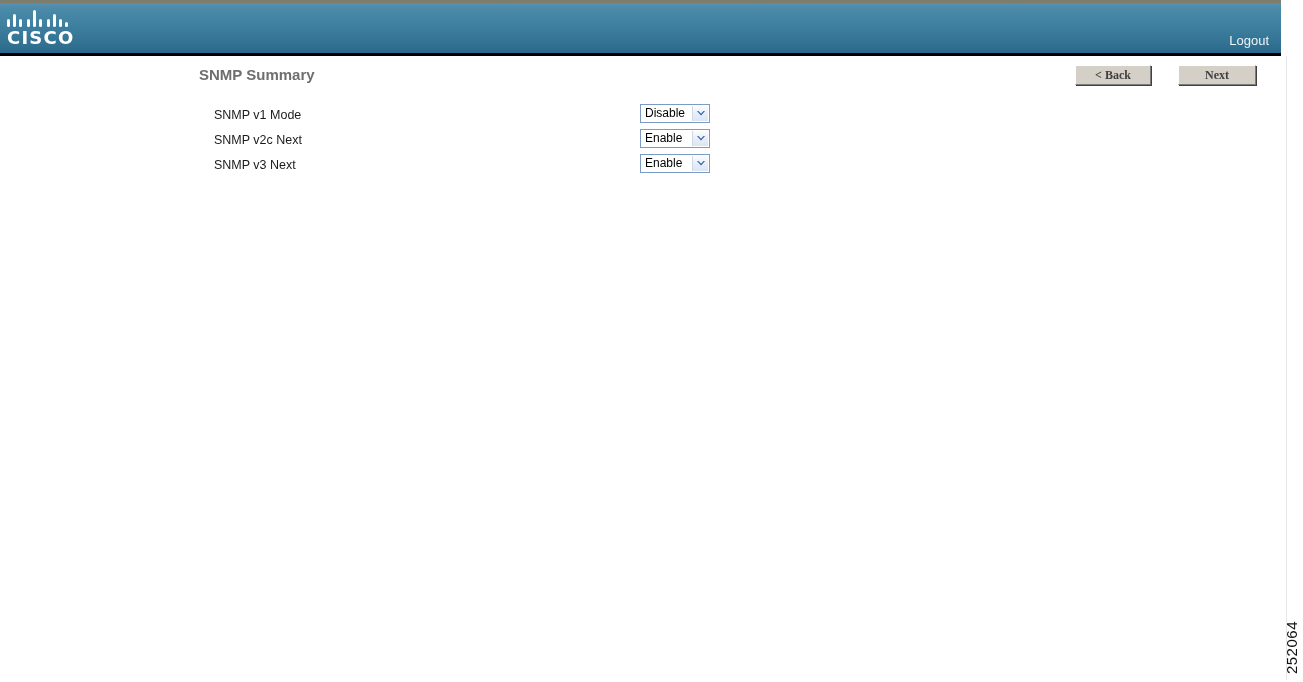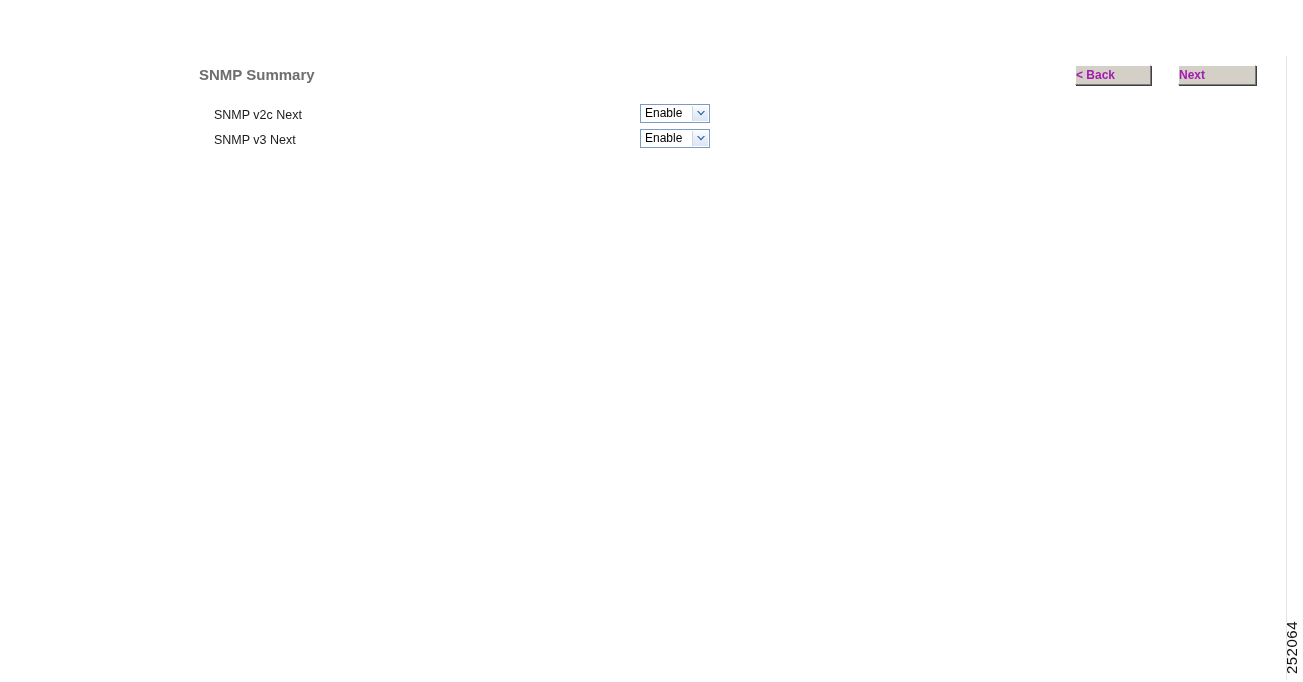--- a/index.html
+++ b/index.html
@@ -137,25 +137,25 @@
   .wiz-btn {
     position: absolute;
     top: 9px;
     height: 20px;
     background: #d4d0c8;
     border-top: 1px solid #ffffff;
     border-left: 1px solid #ffffff;
     border-right: 1px solid #7d7d7d;
     border-bottom: 1px solid #7d7d7d;
     box-shadow: 1px 1px 0 0 #404040;
-    font-family: Liberation Sans, sans-serif;
+    font-family: Liberation Serif, serif;
     font-size: 12px;
     font-weight: bold;
-    color: #a21caf;
-    text-align: left;
+    color: #404040;
+    text-align: center;
     line-height: 19px;
     cursor: pointer;
     box-sizing: border-box;
     padding: 0;
   }
   #back-button { left: 887px; width: 76px; }
   #next-button { left: 990px; width: 78px; }
 
   
   #form-area {
@@ -226,31 +226,64 @@
     writing-mode: vertical-rl;
     transform: rotate(180deg);
     white-space: nowrap;
   }
 </style>
 </head>
 <body>
 
 <div id="page">
 
+  <div id="header">
+
+    <div id="cisco-logo">
+      <div id="cisco-bars">
+        <i style="left:0px;  height:8px;"></i>
+        <i style="left:6px;  height:13px;"></i>
+        <i style="left:12px; height:8px;"></i>
+        <i style="left:20px; height:8px;"></i>
+        <i style="left:26px; height:17px;"></i>
+        <i style="left:32px; height:8px;"></i>
+        <i style="left:40px; height:8px;"></i>
+        <i style="left:46px; height:13px;"></i>
+        <i style="left:52px; height:8px;"></i>
+        <i style="left:58px; height:5px;"></i>
+      </div>
+      <div id="cisco-wordmark">CISCO</div>
+    </div>
+
+    <a id="logout-link" href="#">Logout</a>
+
+    <div id="header-black-band"></div>
+  </div>
 
 
   <div id="content">
 
     <div id="page-title">SNMP Summary</div>
 
     <button class="wiz-btn" id="back-button">&lt; Back</button>
     <button class="wiz-btn" id="next-button">Next</button>
 
     <div id="form-area">
 
+      <div class="form-row">
+        <div class="form-label">SNMP v1 Mode</div>
+        <div class="form-select">
+          <span class="sel-value">Disable</span>
+          <span class="sel-arrow">
+            <svg width="10" height="7" viewBox="0 0 10 7">
+                <path d="M1 1 L5 5.5 L9 1 L7.6 1 L5 3.8 L2.4 1 Z" fill="#2c5d9e"></path>
+              </svg>
+          </span>
+        </div>
+      </div>
 
       <div class="form-row">
         <div class="form-label">SNMP v2c Next</div>
         <div class="form-select">
           <span class="sel-value">Enable</span>
           <span class="sel-arrow">
             <svg width="10" height="7" viewBox="0 0 10 7">
                 <path d="M1 1 L5 5.5 L9 1 L7.6 1 L5 3.8 L2.4 1 Z" fill="#2c5d9e"></path>
               </svg>
           </span>

